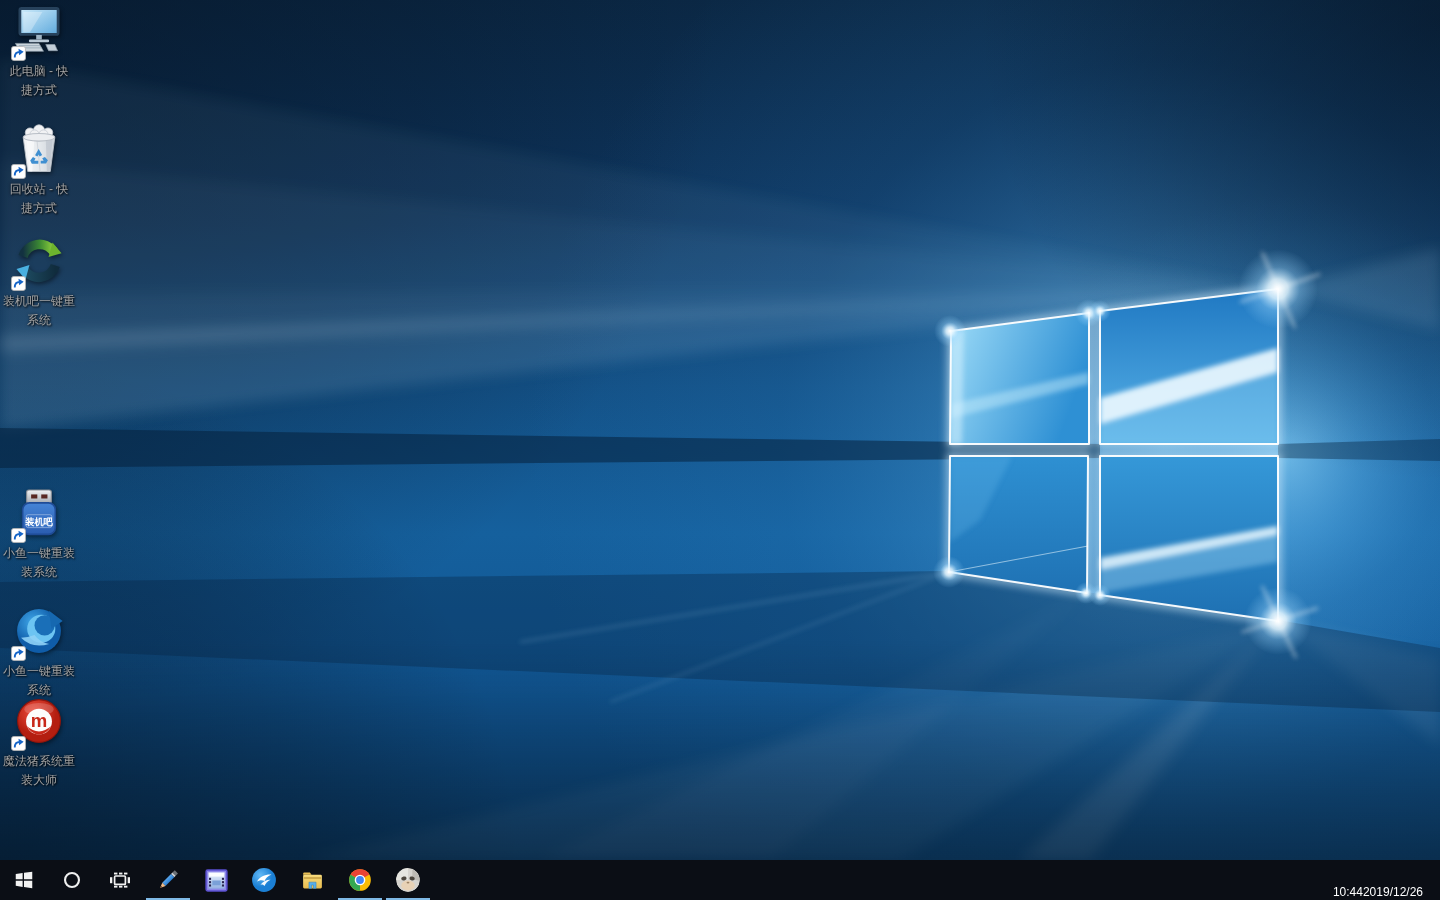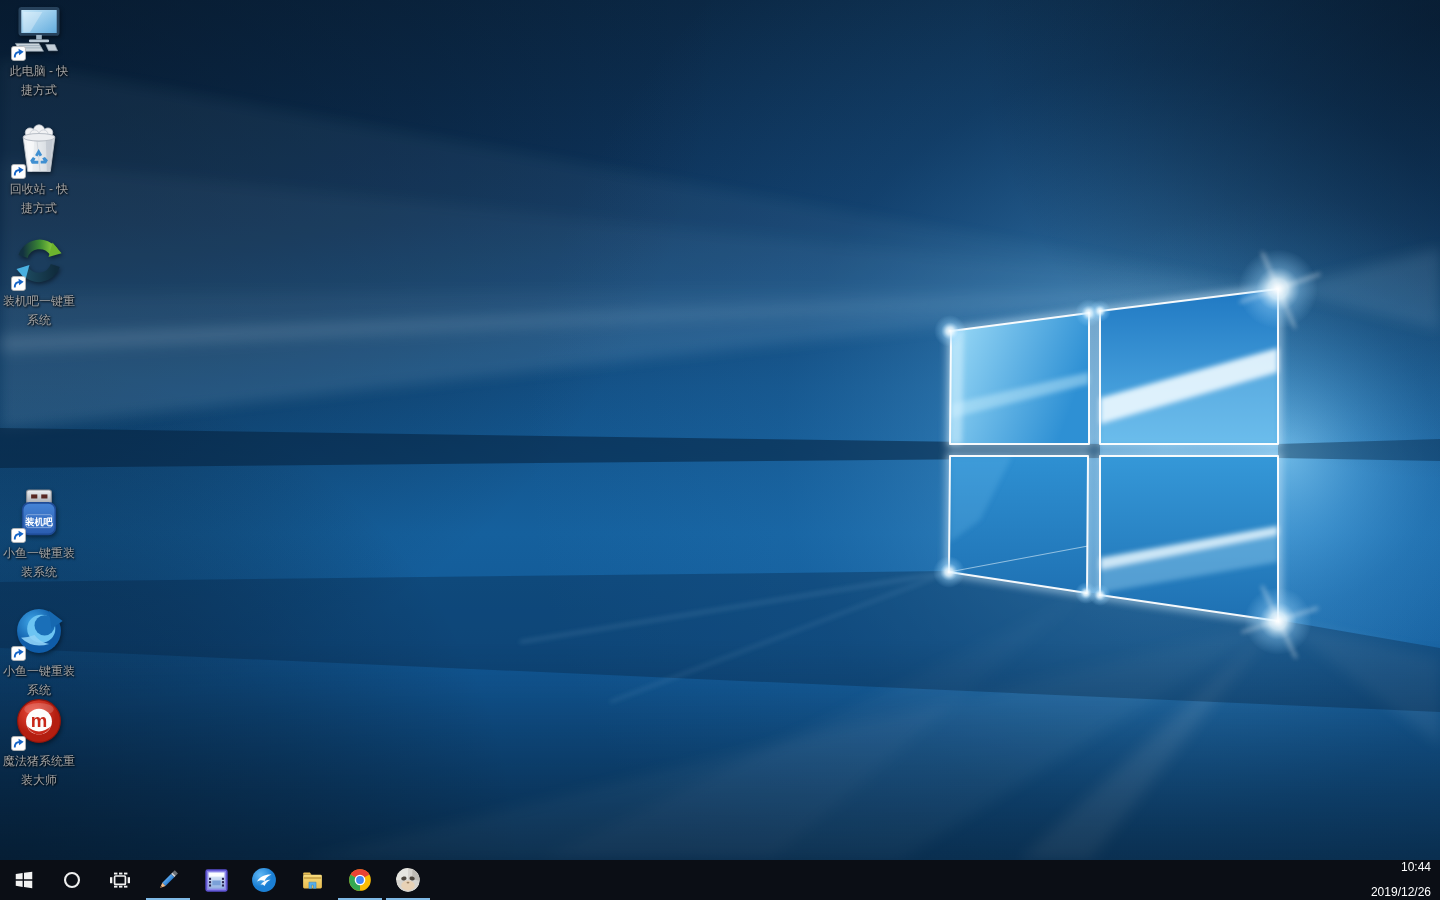--- a/index.html
+++ b/index.html
@@ -21,22 +21,22 @@
                 text-shadow:1px 1px 2px rgba(0,0,0,.95), 0 0 3px rgba(0,0,0,.7); }
   .r1{top:4px;} .r2{top:122px;} .r3{top:234px;} .r4{top:486px;} .r5{top:604px;} .r6{top:694px;}
 
   
   #taskbar { position:absolute; left:0; bottom:0; width:1440px; height:40px;
              background:#0b0e15; display:flex; align-items:stretch; z-index:5; }
   .tbtn { position:relative; width:48px; height:40px; display:flex; align-items:center;
           justify-content:center; background:transparent; border:none; cursor:pointer; }
   .tbtn svg { display:block; }
   .runbar { position:absolute; left:2px; bottom:0; width:44px; height:2px; background:#7fb9e6; }
-  #clock { margin-left:auto; display:flex; flex-direction:column; justify-content:space-between;
-           align-items:flex-end; padding-right:9px; color:#fff; font-size:12px;
+  #clock { margin-left:auto; display:flex; flex-direction:row; justify-content:space-between;
+           align-items:flex-end; padding-right:17px; color:#fff; font-size:12px;
            line-height:15px; text-align:right; }
 </style>
 </head>
 <body>
 
 <div id="screen">
 
   <div id="desktop">
 
     <svg id="wallpaper" viewBox="0 0 1440 860" preserveAspectRatio="none">

